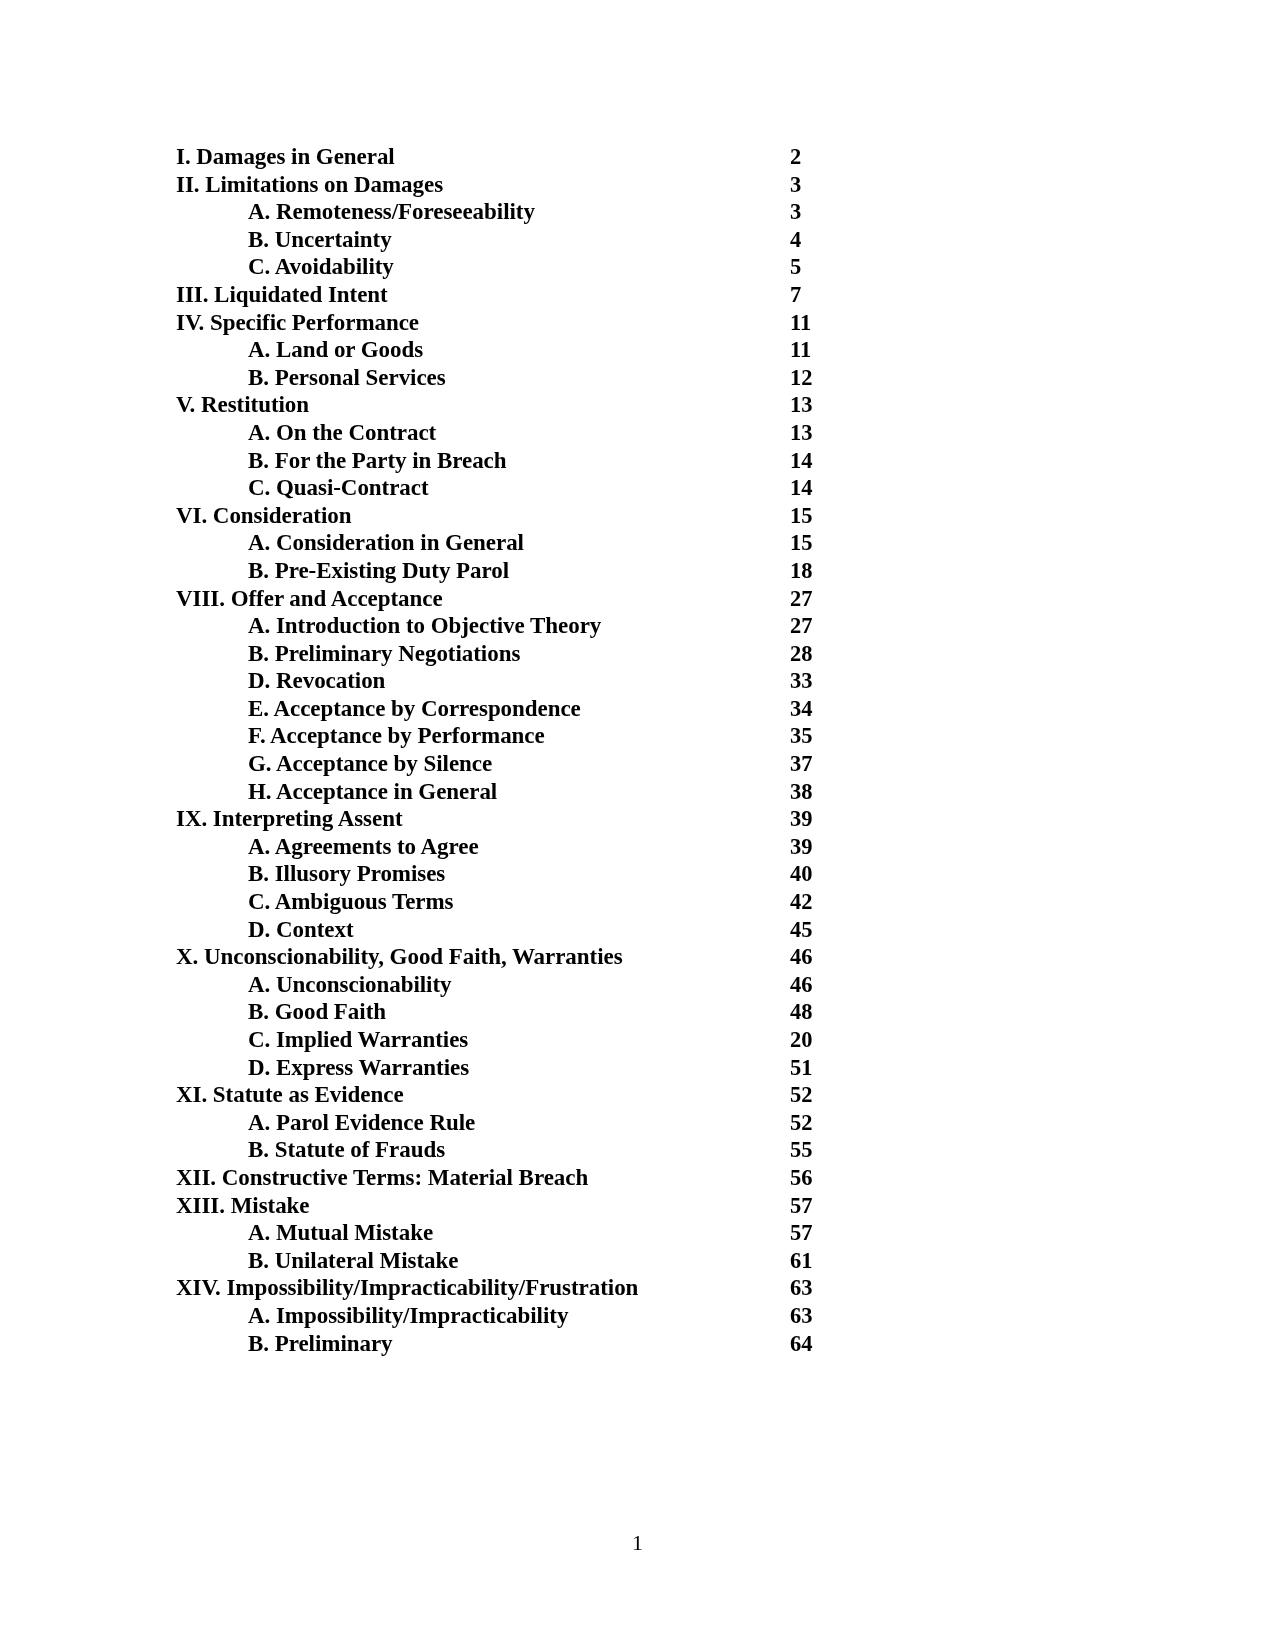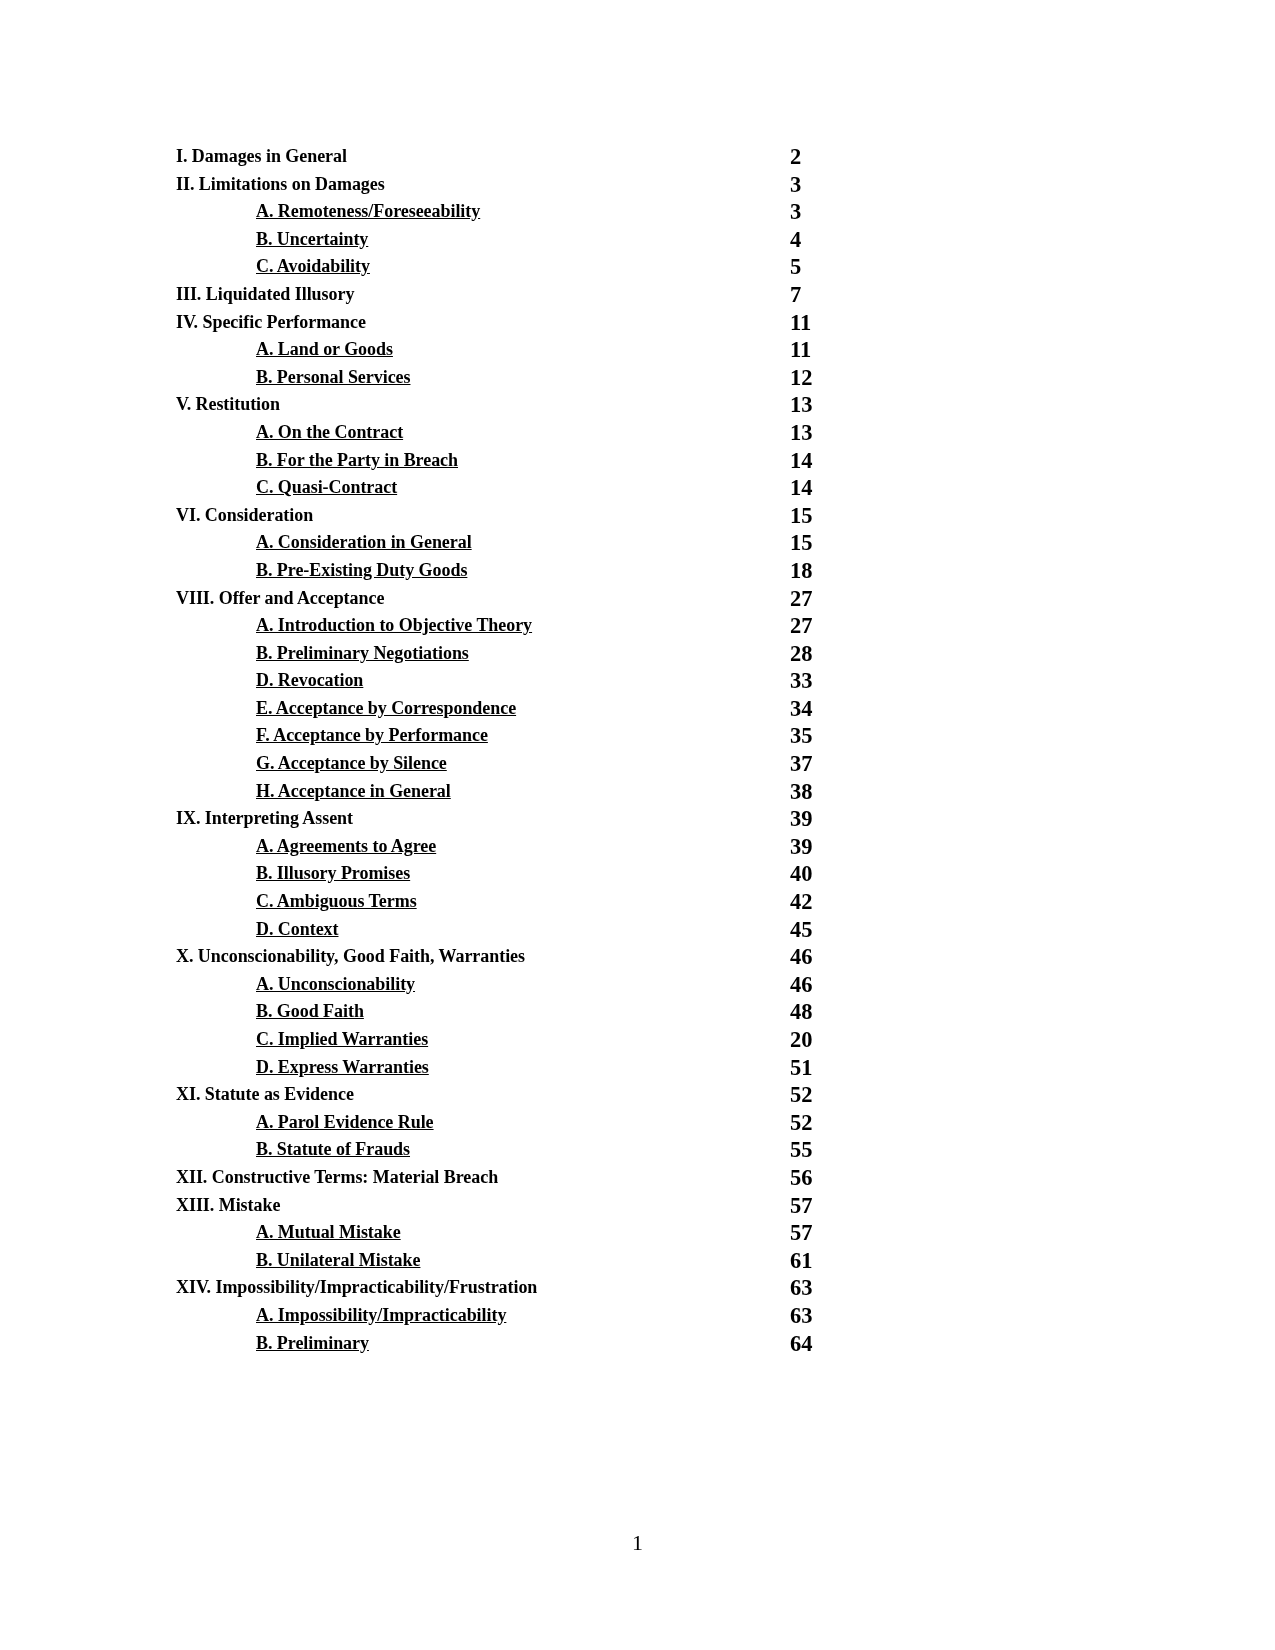--- a/index.html
+++ b/index.html
@@ -35,28 +35,27 @@
     position: relative;
     height: 27.6px;
     line-height: 27.6px;
     white-space: nowrap;
   }
   .toc-label {
     display: inline-block;
     position: absolute;
     left: 0;
     top: 0;
-    font-size: 18px;
+    font-size: 23px;
     font-weight: bold;
     letter-spacing: -0.05px;
     line-height: 27.6px;
   }
   .toc-row.level-sub .toc-label {
-    left: 80px;
-    text-decoration: underline;
+    left: 72px;
   }
   .toc-page {
     display: inline-block;
     position: absolute;
     left: 614px;
     top: 0;
     font-size: 22.5px;
     font-weight: bold;
     line-height: 27.6px;
   }
@@ -91,21 +90,21 @@
       </div>
       <div class="toc-row level-sub">
         <span class="toc-label">B. Uncertainty</span>
         <span class="toc-page">4</span>
       </div>
       <div class="toc-row level-sub">
         <span class="toc-label">C. Avoidability</span>
         <span class="toc-page">5</span>
       </div>
       <div class="toc-row level-main">
-        <span class="toc-label">III. Liquidated Illusory</span>
+        <span class="toc-label">III. Liquidated Intent</span>
         <span class="toc-page">7</span>
       </div>
       <div class="toc-row level-main">
         <span class="toc-label">IV. Specific Performance</span>
         <span class="toc-page">11</span>
       </div>
       <div class="toc-row level-sub">
         <span class="toc-label">A. Land or Goods</span>
         <span class="toc-page">11</span>
       </div>
@@ -131,21 +130,21 @@
       </div>
       <div class="toc-row level-main">
         <span class="toc-label">VI. Consideration</span>
         <span class="toc-page">15</span>
       </div>
       <div class="toc-row level-sub">
         <span class="toc-label">A. Consideration in General</span>
         <span class="toc-page">15</span>
       </div>
       <div class="toc-row level-sub">
-        <span class="toc-label">B. Pre-Existing Duty Goods</span>
+        <span class="toc-label">B. Pre-Existing Duty Parol</span>
         <span class="toc-page">18</span>
       </div>
       <div class="toc-row level-main">
         <span class="toc-label">VIII. Offer and Acceptance</span>
         <span class="toc-page">27</span>
       </div>
       <div class="toc-row level-sub">
         <span class="toc-label">A. Introduction to Objective Theory</span>
         <span class="toc-page">27</span>
       </div>

